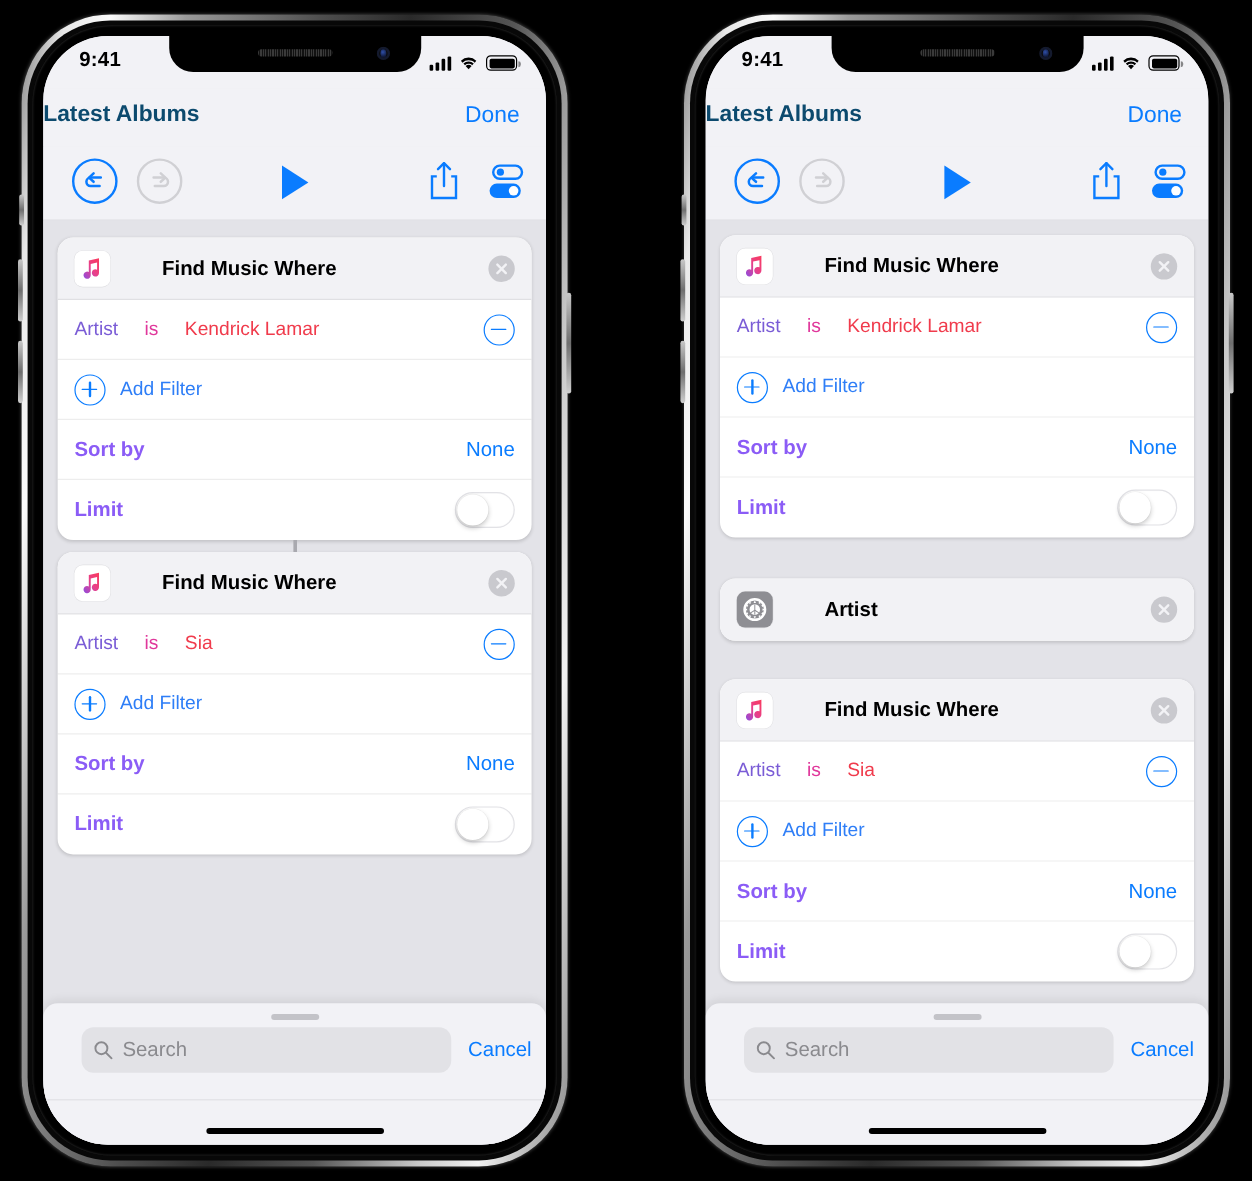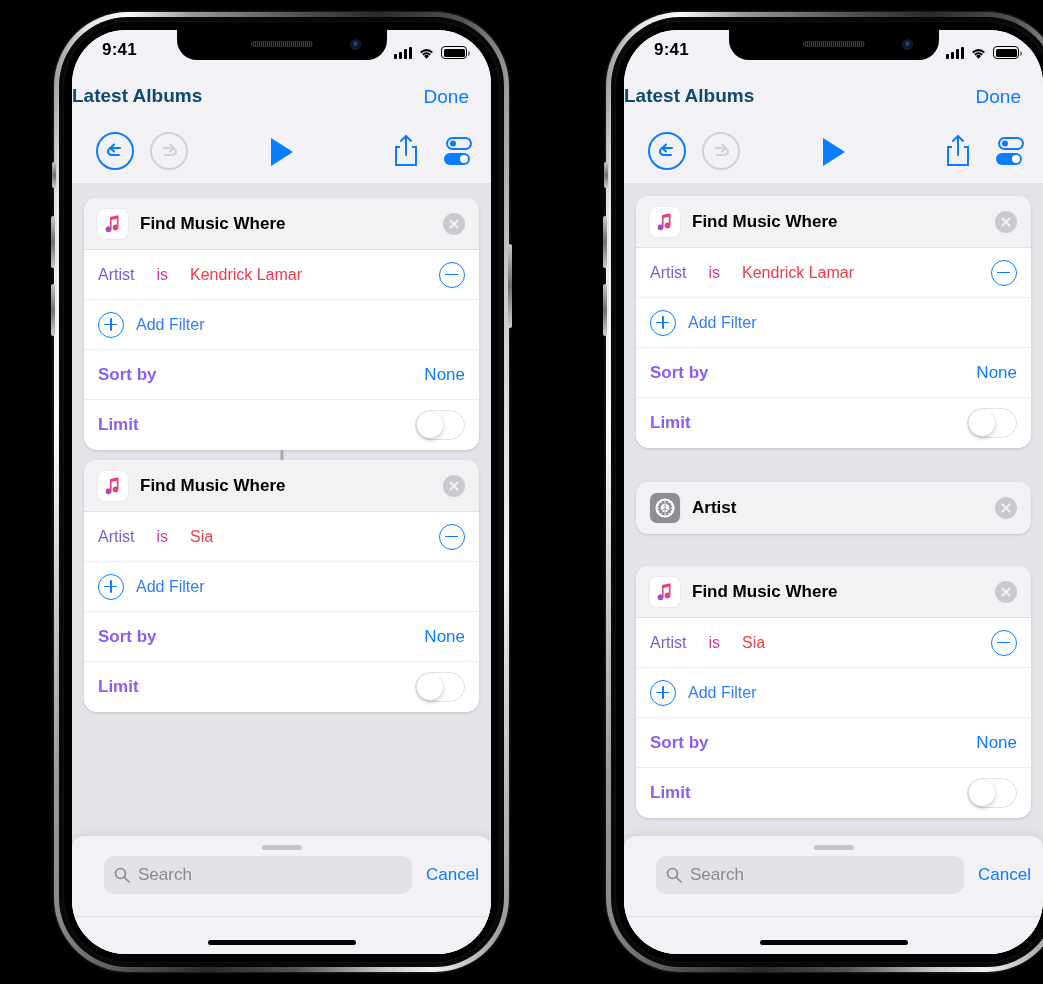--- a/index.html
+++ b/index.html
@@ -5,21 +5,21 @@
   * { box-sizing: border-box; margin: 0; padding: 0; }
   html, body {
     width: 1043px; height: 984px;
     background: #000;
     font-family: "Liberation Sans", sans-serif;
     overflow: hidden;
   }
   .stage { position: relative; width: 1043px; height: 984px; background:#000; }
 
   
-  .phone { position: absolute; width: 455px; height: 960px; top: 12px; margin-left: 36px; }
+  .phone { position: absolute; width: 455px; height: 960px; top: 12px; }
   .phone.left  { left: 18px; }
   .phone.right { left: 570px; }
 
   .band {
     position: absolute; inset: 0;
     border-radius: 74px;
     background: linear-gradient(100deg,#7c7c7c 0%, #e9e9e9 6%, #fbfbfb 12%, #9a9a9a 22%,
                 #4e4e4e 40%, #2a2a2a 52%, #555 66%, #c9c9c9 80%, #f2f2f2 88%, #8a8a8a 100%);
     box-shadow: 0 0 3px rgba(255,255,255,.25);
   }
@@ -100,21 +100,21 @@
 
   
   .content { position:absolute; left:0; right:0; top: 154px; bottom: 0;
              background:#e3e3e8; overflow:hidden; }
 
   .card { background:#fff; border-radius: 13px; margin: 0 12px;
           box-shadow: 0 1px 3px rgba(0,0,0,.14); overflow:hidden; }
   .card + .card { margin-top: 14px; }
 
   .card-head { display:flex; align-items:center; height: 52px; padding: 0 14px;
-               background:#f2f2f5; border-bottom:1px solid rgba(0,0,0,.07); }
+               background:#f2f2f5; border-bottom:1px solid rgba(0,0,0,.07);gap:31px; }
   .app-ico { width: 30px; height: 30px; border-radius: 7px; flex:0 0 auto; position:relative;
              background:#fff; box-shadow: 0 0 0 .5px rgba(0,0,0,.07); overflow:hidden; }
   .app-ico.gear { background:#8e8e93; }
   .card-title { margin-left: 12px; font-size: 17px; font-weight: 700; color:#000; flex:1; }
   .close-ico { width: 22px; height: 22px; border-radius:50%; background:#c9c9ce; position:relative;
                flex:0 0 auto; }
   .close-ico::before, .close-ico::after {
     content:""; position:absolute; left:5px; top:10px; width:12px; height:2px;
     background:#f2f2f5; border-radius:1px;
   }

